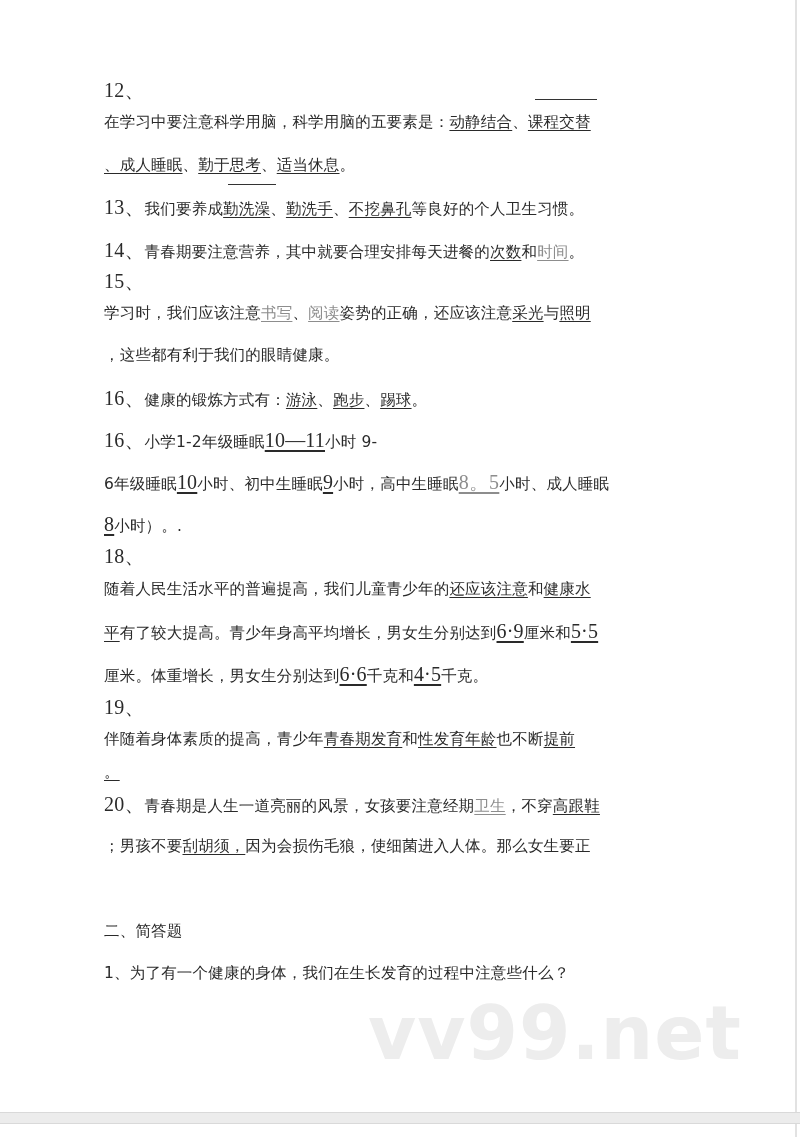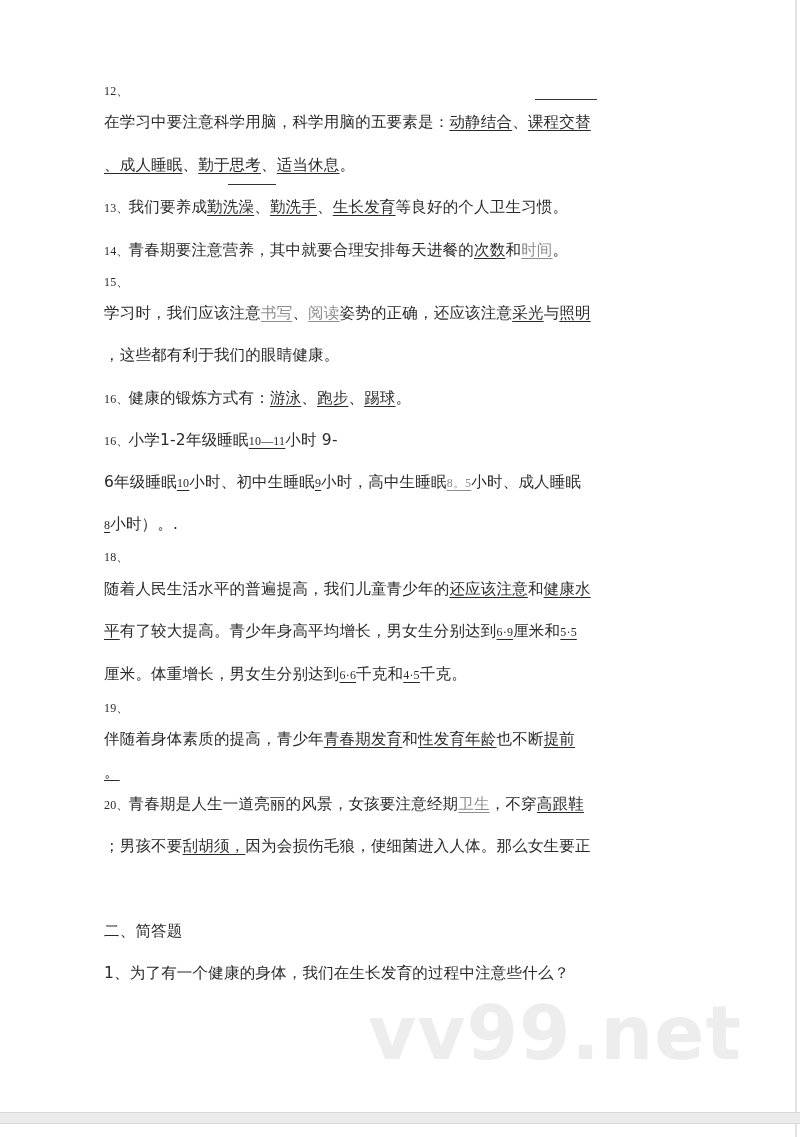--- a/index.html
+++ b/index.html
@@ -31,21 +31,21 @@
       border-right: 2px solid #e2e2e2;
       box-sizing: border-box;
     }
     .line {
       position: absolute; left: 104px;
       font-size: 15.5px; line-height: 20px;
       color: #2a2a2a;
       white-space: nowrap;
       letter-spacing: 0.2px;
     }
-    .num { font-family: "Liberation Serif", serif; font-size: 12px; }
+    .num { font-family: "Liberation Serif", serif; font-size: 20px; }
     .u { text-decoration: underline; text-underline-offset: 3px; }
     .faint { color: #8d8d8d; }
     .blank {
       position: absolute; height: 1px; background: #333;
     }
     .watermark {
       position: absolute; left: 368px; top: 990px;
       font-family: "DejaVu Sans", sans-serif; font-weight: bold;
       font-size: 74px; color: #ededed; letter-spacing: 1px;
     }
@@ -59,21 +59,21 @@
   <div class="line" style="top:80px;"><span class="num">12、</span></div>
   <div class="line" style="top:112px;">
     <span>在学习中要注意科学用脑，科学用脑的五要素是：</span><span class="u">动静结合</span><span>、</span><span class="u">课程交替</span>
   </div>
   <div class="line" style="top:155px;">
     <span class="u">、成人睡眠</span><span>、</span><span class="u">勤于思考</span><span>、</span><span class="u">适当休息</span><span>。</span>
   </div>
   <div class="blank" style="left:228px; top:184px; width:48px;"></div>
 
   <div class="line" style="top:197px;">
-    <span class="num">13、</span><span>我们要养成</span><span class="u">勤洗澡</span><span>、</span><span class="u">勤洗手</span><span>、</span><span class="u">生长发育</span><span>等良好的个人卫生习惯。</span>
+    <span class="num">13、</span><span>我们要养成</span><span class="u">勤洗澡</span><span>、</span><span class="u">勤洗手</span><span>、</span><span class="u">不挖鼻孔</span><span>等良好的个人卫生习惯。</span>
   </div>
 
   <div class="line" style="top:240px;">
     <span class="num">14、</span><span>青春期要注意营养，其中就要合理安排每天进餐的</span><span class="u">次数</span><span>和</span><span class="u faint">时间</span><span>。</span>
   </div>
 
   <div class="line" style="top:271px;"><span class="num">15、</span></div>
   <div class="line" style="top:303px;">
     <span>学习时，我们应该注意</span><span class="u faint">书写</span><span>、</span><span class="u faint">阅读</span><span>姿势的正确，还应该注意</span><span class="u">采光</span><span>与</span><span class="u">照明</span>
   </div>

